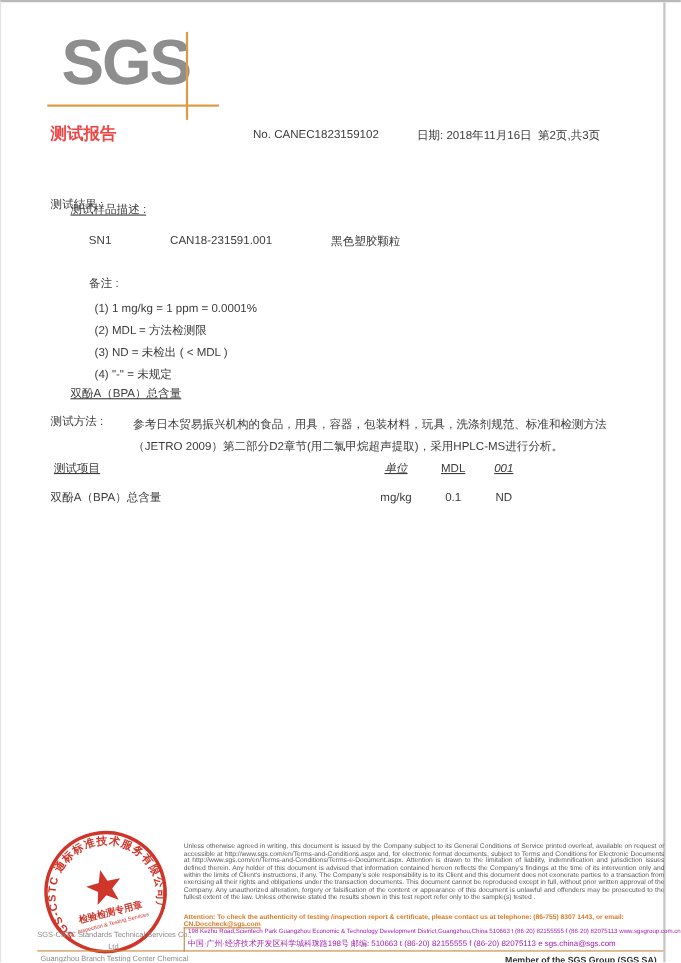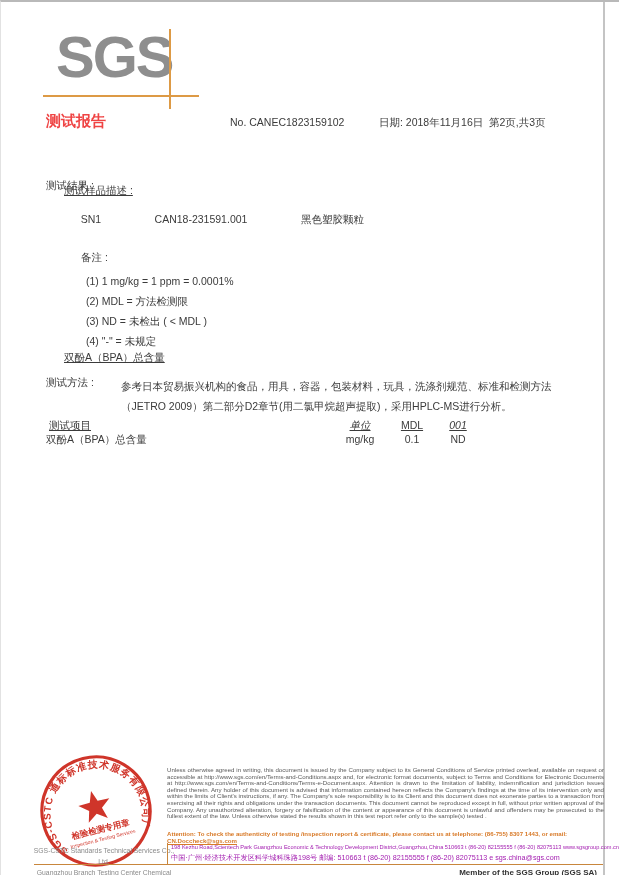--- a/index.html
+++ b/index.html
@@ -53,21 +53,21 @@
   .method-label { position:absolute; left:45px; top:374px; }
   .method-text { position:absolute; left:120px; top:374px; width:475px; font-size:10.5px; line-height:20px; }
 
   
   .result-table { position:absolute; left:45px; top:417px; width:480px; font-size:10.5px; }
   .result-table .row { display:flex; align-items:baseline; }
   .result-table .item { width:285px; text-align:left; }
   .result-table .unit { width:58px; text-align:center; }
   .result-table .mdl { width:46px; text-align:center; }
   .result-table .res { width:46px; text-align:center; }
-  .result-table .hdr { margin-bottom:0; }
+  .result-table .hdr { margin-bottom:12px; }
   .result-table .hdr .item span { padding-left:3px; }
 
   
   .stamp-wrap { position:absolute; left:36px; top:750px; width:118px; height:118px; transform:rotate(-14deg); opacity:.92; }
   .company-lines { position:absolute; left:28px; top:843px; width:150px; text-align:center; font-size:6.8px; color:#8a8a8a; line-height:11px; }
 
   .disclaimer {
     position:absolute; left:166px; top:765px; width:437px;
     font-size:6.1px; line-height:6.6px; color:#5a5a5a; text-align:justify;
   }

